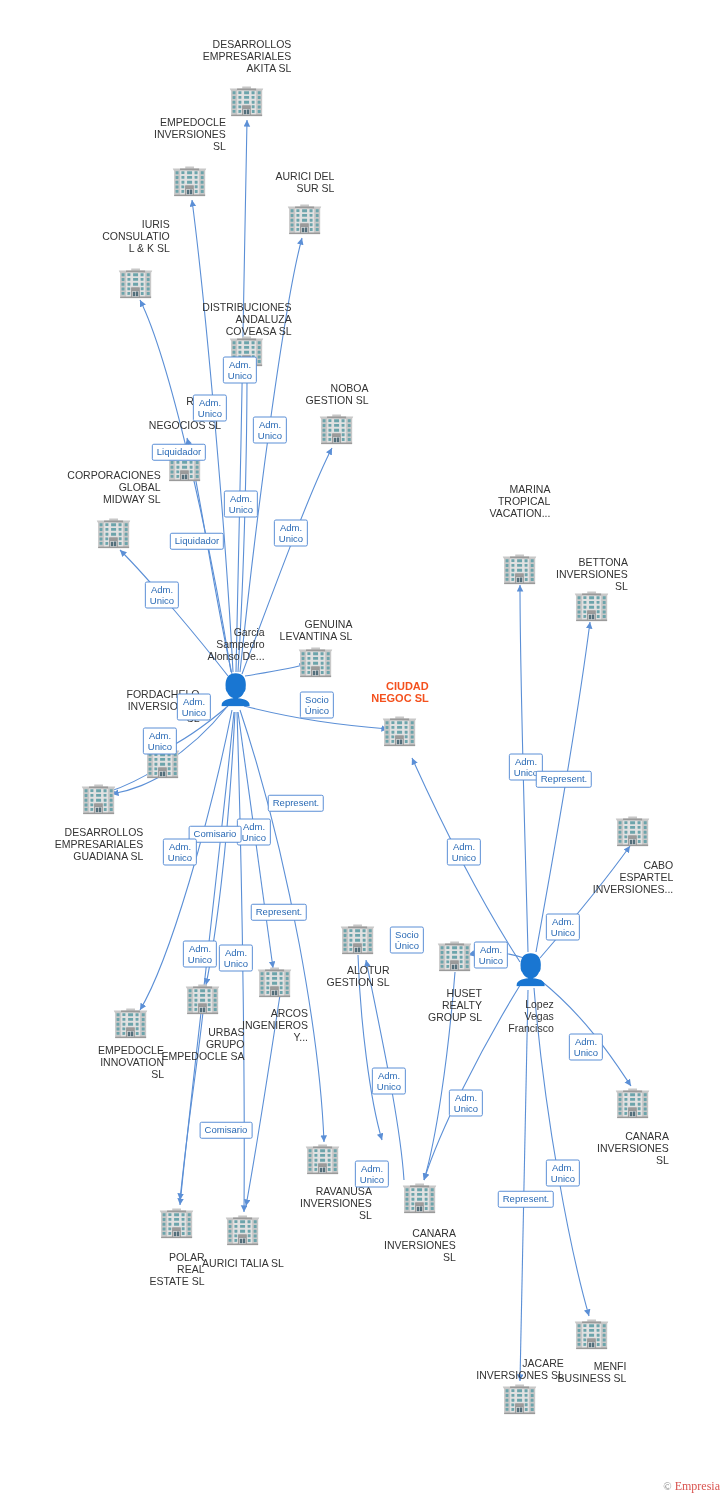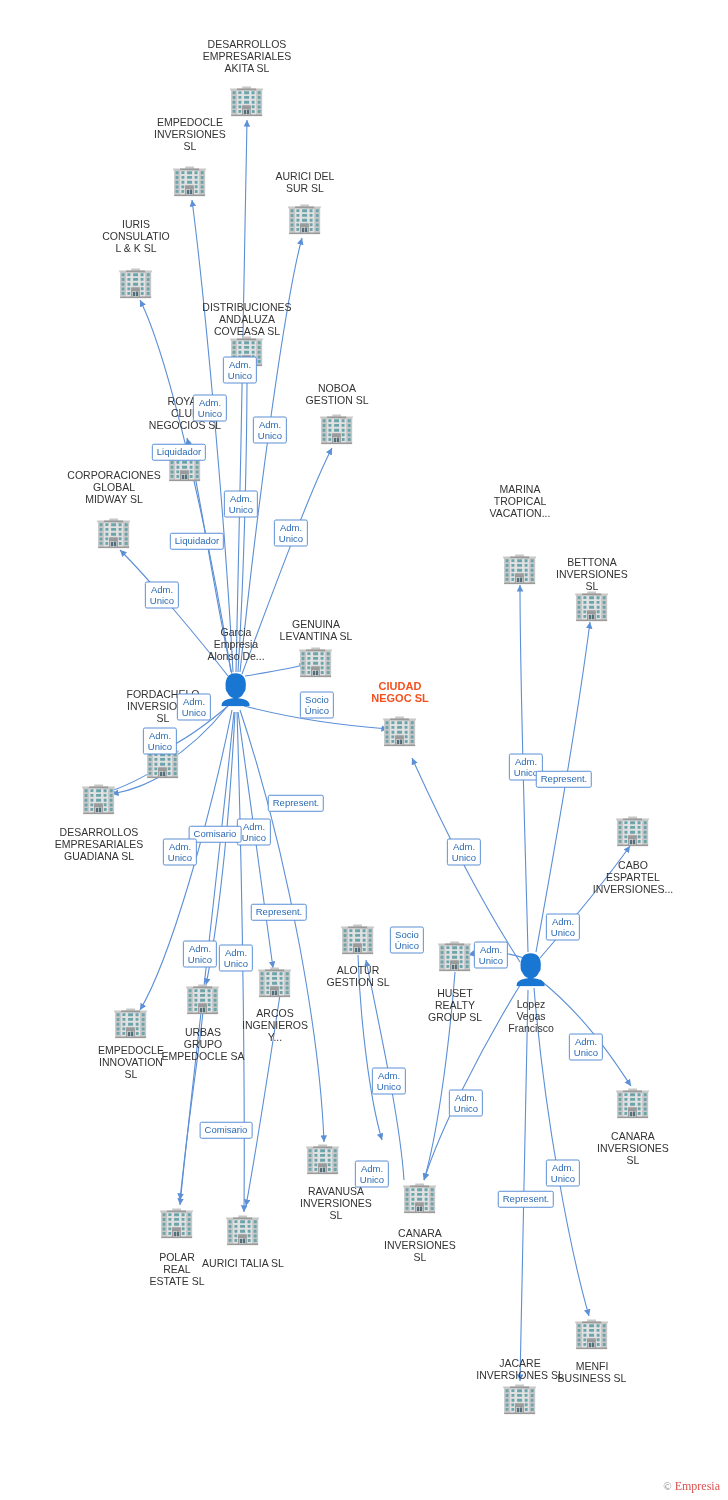--- a/index.html
+++ b/index.html
@@ -3,21 +3,21 @@
 <meta charset="utf-8">
 <style>
   html,body{margin:0;padding:0;}
   body{
     width:728px;height:1500px;position:relative;background:#ffffff;
     font-family:"Liberation Sans", sans-serif;overflow:hidden;
   }
   #canvas{position:absolute;left:0;top:0;width:728px;height:1500px;}
   svg.edges{position:absolute;left:0;top:0;width:728px;height:1500px;pointer-events:none;}
 
-  .node{position:absolute;transform:translate(-50%,-50%);text-align:center;}
+  .node{position:absolute;transform:translate(-50%,-50%);text-align:right;}
   .node .glyph{display:block;line-height:1;}
   .node .label{
     display:block;font-size:10.5px;line-height:12px;color:#333;
     white-space:pre-line;margin-top:1px;
   }
   .node.company .glyph{font-size:30px;color:#7f8c9b;}
   .node.company.highlight .glyph{color:#f4511e;}
   .node.company.highlight .label{color:#f4511e;font-weight:bold;font-size:11px;}
   .node.person .glyph{font-size:30px;color:#5a6b7b;}
 
@@ -179,21 +179,21 @@
   <div class="node" style="left:316px;top:629px">
     <span class="label">GENUINA
 LEVANTINA SL</span>
   </div>
 
   <div class="node person" style="left:236px;top:690px">
     <span class="glyph">👤</span>
   </div>
   <div class="node" style="left:236px;top:643px">
     <span class="label">Garcia
-Empresia
+Sampedro
 Alonso De...</span>
   </div>
 
   <div class="node company highlight" style="left:400px;top:730px">
     <span class="glyph">🏢</span>
   </div>
   <div class="node company highlight" style="left:400px;top:691px">
     <span class="label">CIUDAD
 NEGOC  SL</span>
   </div>

